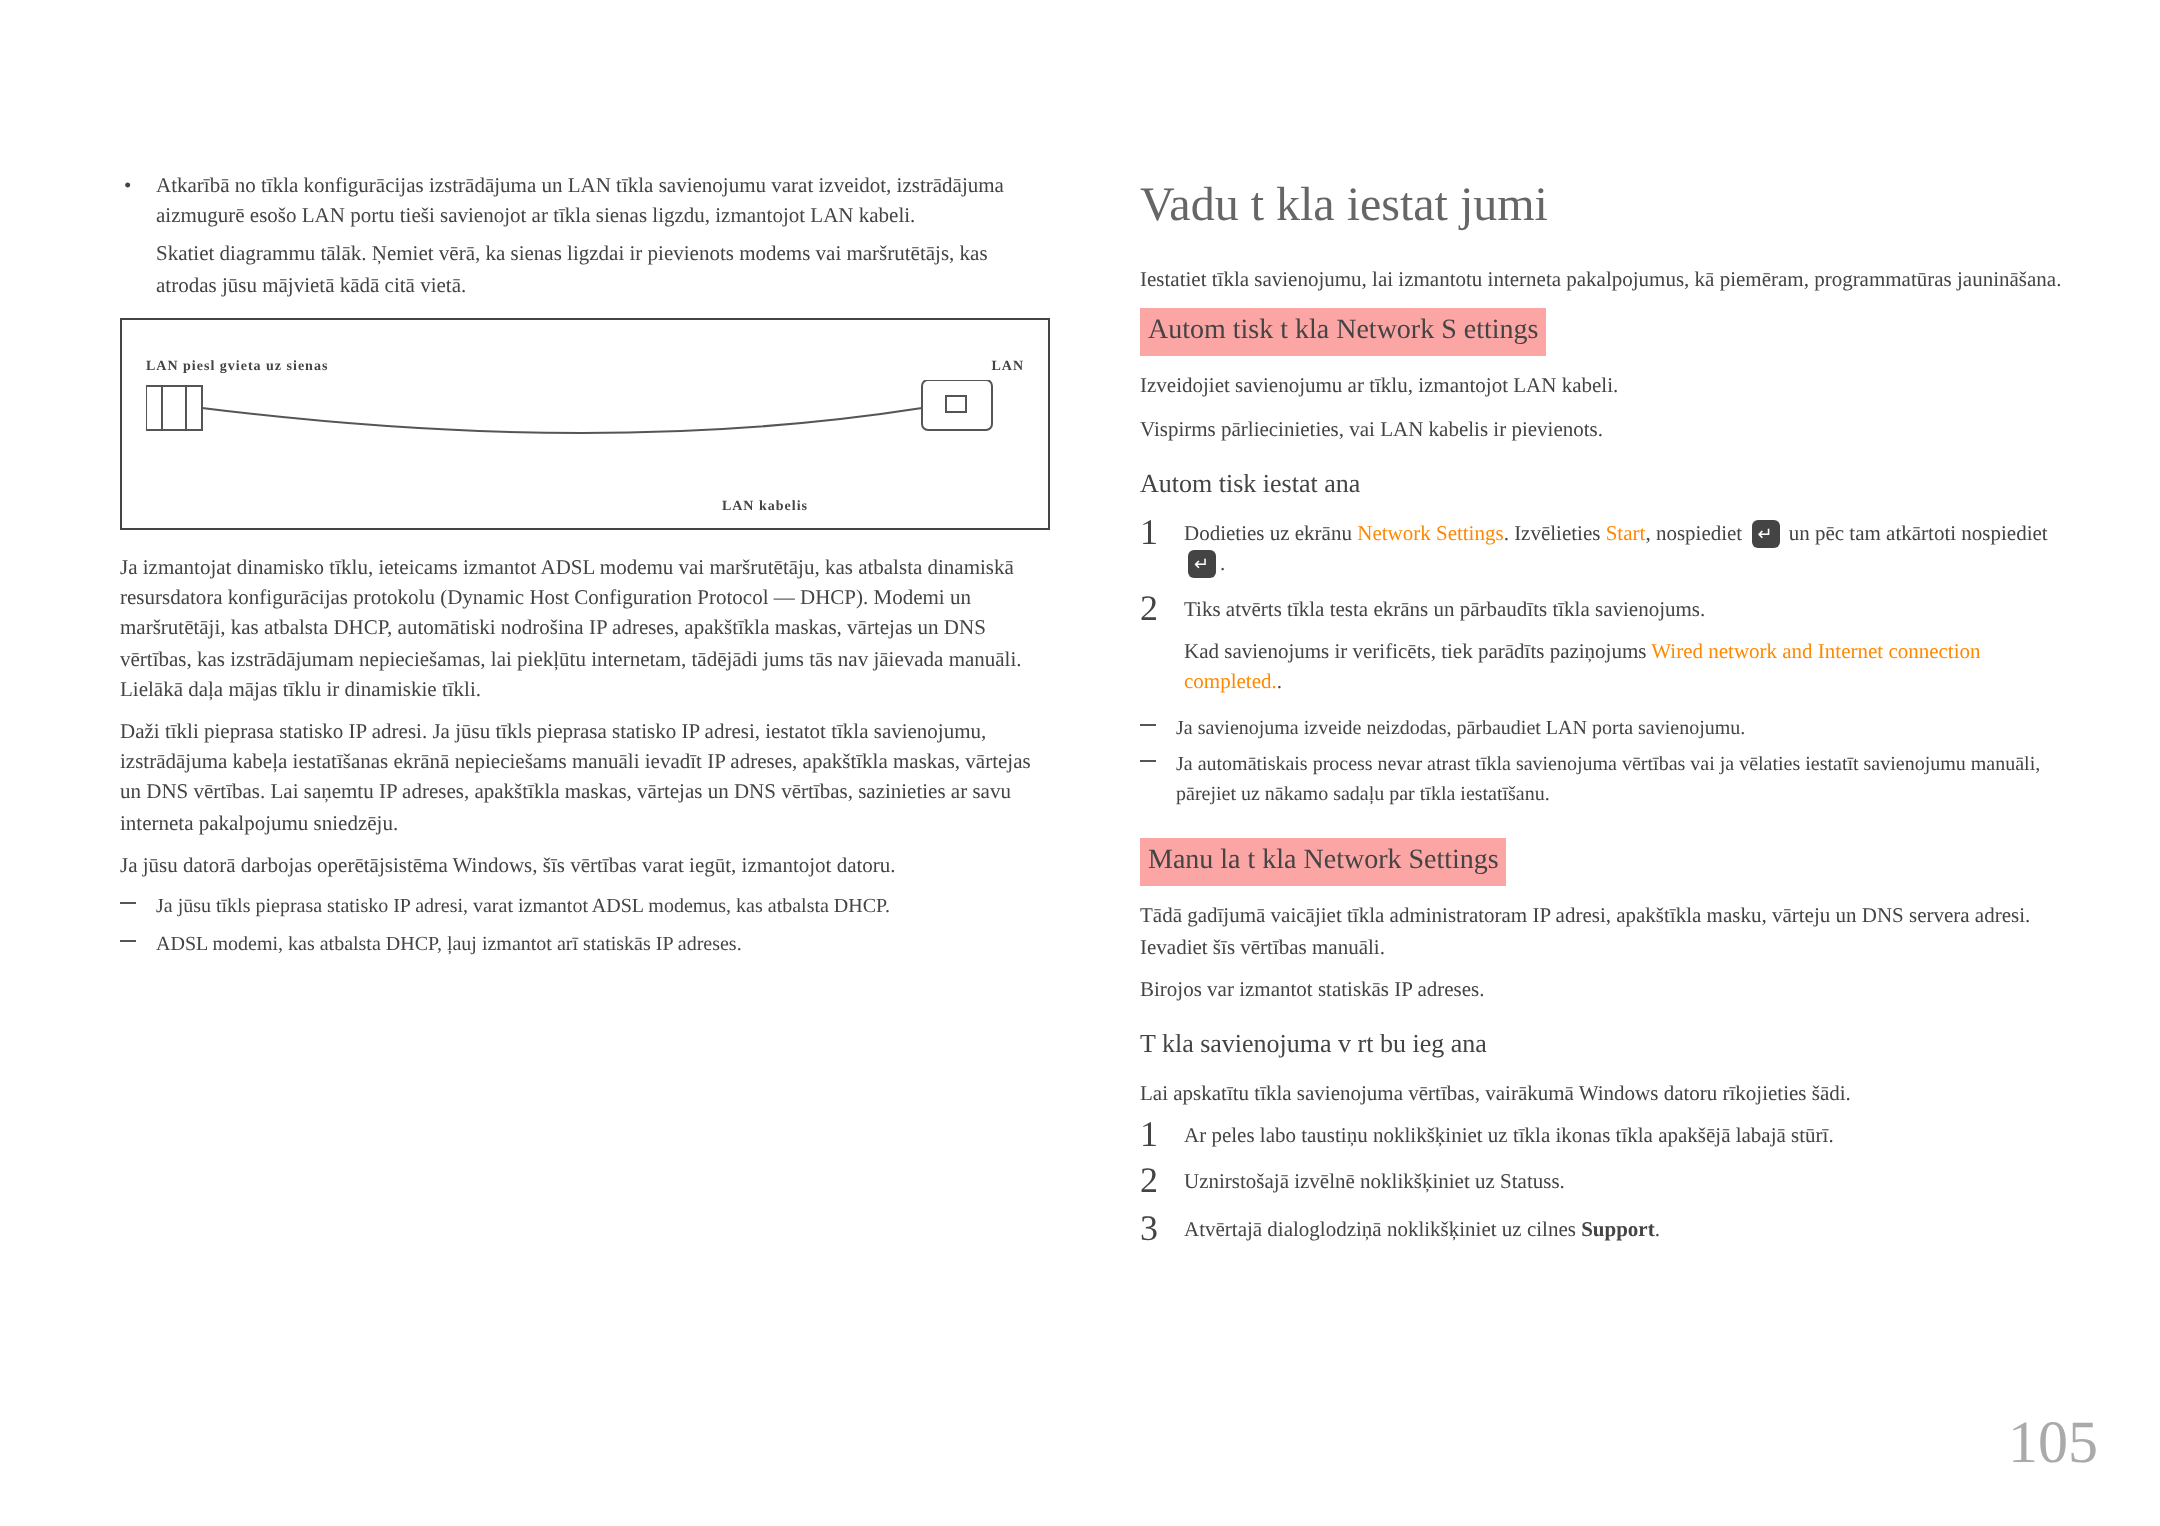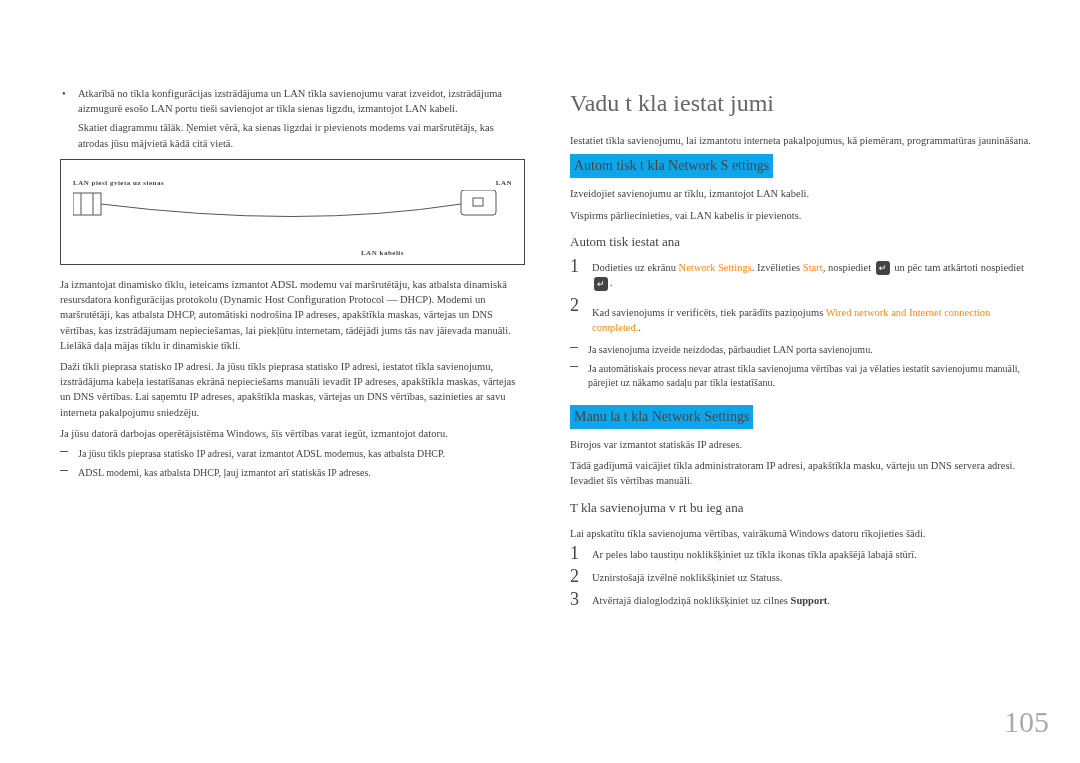--- a/index.html
+++ b/index.html
@@ -71,21 +71,21 @@
   color: #666;
   font-weight: normal;
   margin: 0 0 12px 0;
 }
 h2 {
   font-size: 14px;
   color: #444;
   font-weight: normal;
   margin: 0 0 8px 0;
   padding: 2px 4px;
-  background: #0ea5e9;
+  background: #fca5a5;
   display: inline-block;
 }
 h3 {
   font-size: 13px;
   color: #444;
   font-weight: normal;
   margin: 10px 0 8px 0;
 }
 .orange { color: #ff8800; }
 .bold { font-weight: bold; }
@@ -176,33 +176,34 @@
         <span>Dodieties uz ekrānu </span><span class="orange">Network Settings</span><span>. Izvēlieties </span><span class="orange">Start</span><span>, nospiediet</span>
         <span class="icon-box enter"></span>
         <span> un pēc tam atkārtoti nospiediet </span>
         <span class="icon-box enter"></span>.
       </div>
     </div>
 
     <div class="step">
       <div class="num">2</div>
       <div class="body">
+        <span>Tiks atvērts tīkla testa ekrāns un pārbaudīts tīkla savienojums.</span>
         <div style="margin-top:6px;">
           <span>Kad savienojums ir verificēts, tiek parādīts paziņojums </span><span class="orange">Wired network and Internet connection completed.</span>.
         </div>
       </div>
     </div>
 
     <div class="sub"><span class="tick"></span><span>Ja savienojuma izveide neizdodas, pārbaudiet LAN porta savienojumu.</span></div>
     <div class="sub"><span class="tick"></span><span>Ja automātiskais process nevar atrast tīkla savienojuma vērtības vai ja vēlaties iestatīt savienojumu manuāli, pārejiet uz nākamo sadaļu par tīkla iestatīšanu.</span></div>
 
     <div style="height:10px;"></div>
     <h2>Manu la t kla Network Settings</h2>
+    <div class="para">Tādā gadījumā vaicājiet tīkla administratoram IP adresi, apakštīkla masku, vārteju un DNS servera adresi. Ievadiet šīs vērtības manuāli.</div>
     <div class="para">Birojos var izmantot statiskās IP adreses.</div>
-    <div class="para">Tādā gadījumā vaicājiet tīkla administratoram IP adresi, apakštīkla masku, vārteju un DNS servera adresi. Ievadiet šīs vērtības manuāli.</div>
 
     <h3>T kla savienojuma v rt bu ieg  ana</h3>
     <div class="para">Lai apskatītu tīkla savienojuma vērtības, vairākumā Windows datoru rīkojieties šādi.</div>
 
     <div class="step">
       <div class="num">1</div>
         <div class="body">Ar peles labo taustiņu noklikšķiniet uz tīkla ikonas tīkla apakšējā labajā stūrī.</div>
     </div>
     <div class="step">
       <div class="num">2</div>

